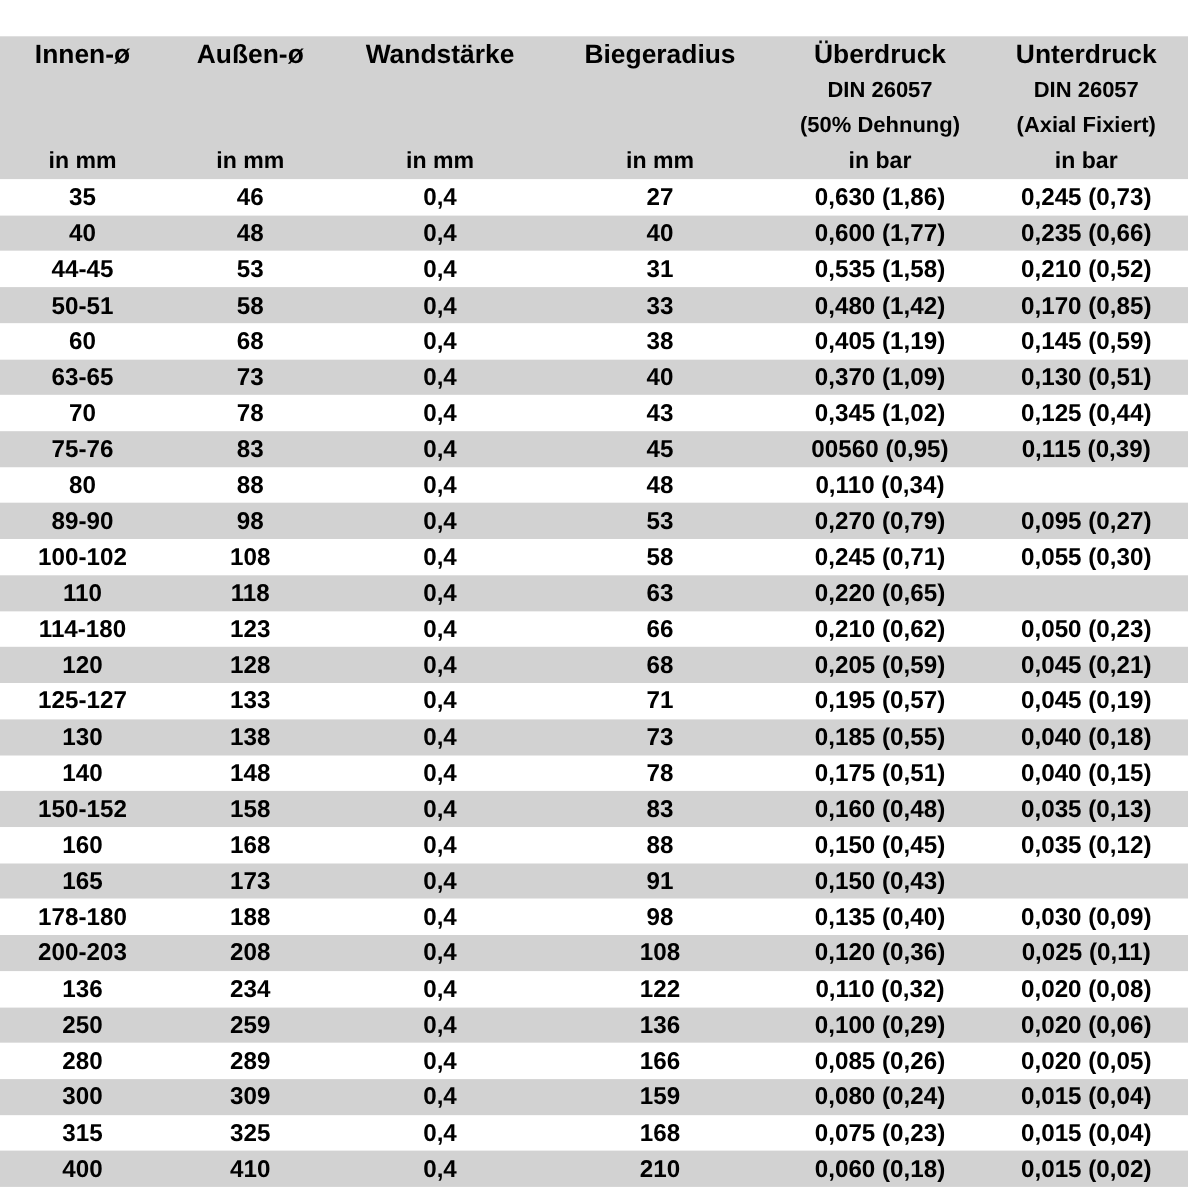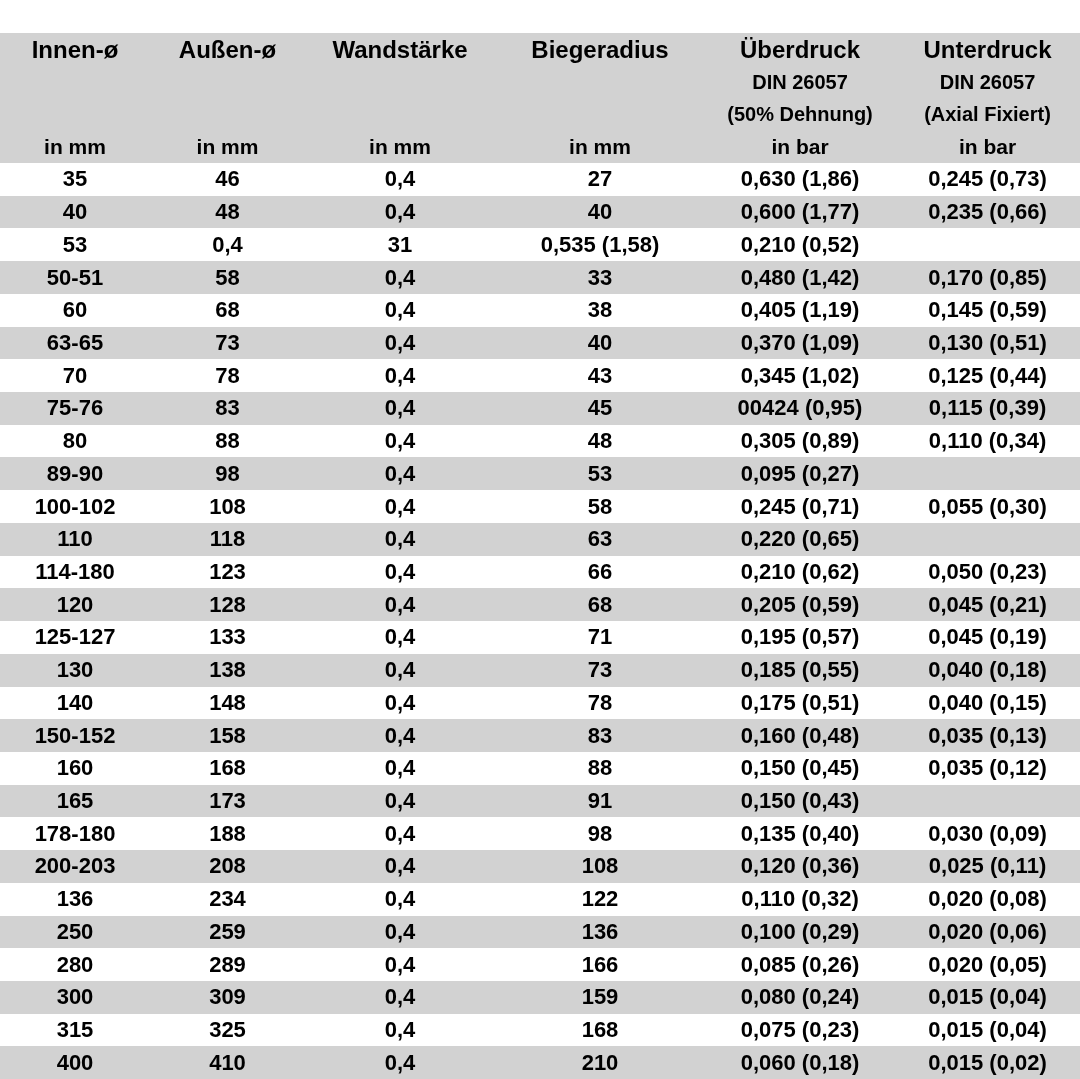--- a/index.html
+++ b/index.html
@@ -117,20 +117,21 @@
       </div>
       <div class="trow">
         <div class="cell">40</div>
         <div class="cell">48</div>
         <div class="cell">0,4</div>
         <div class="cell">40</div>
         <div class="cell">0,600 (1,77)</div>
         <div class="cell">0,235 (0,66)</div>
       </div>
       <div class="trow">
+        <div class="cell">44-45</div>
         <div class="cell">53</div>
         <div class="cell">0,4</div>
         <div class="cell">31</div>
         <div class="cell">0,535 (1,58)</div>
         <div class="cell">0,210 (0,52)</div>
       </div>
       <div class="trow">
         <div class="cell">50-51</div>
         <div class="cell">58</div>
         <div class="cell">0,4</div>
@@ -160,36 +161,36 @@
         <div class="cell">0,4</div>
         <div class="cell">43</div>
         <div class="cell">0,345 (1,02)</div>
         <div class="cell">0,125 (0,44)</div>
       </div>
       <div class="trow">
         <div class="cell">75-76</div>
         <div class="cell">83</div>
         <div class="cell">0,4</div>
         <div class="cell">45</div>
-        <div class="cell">00424 (0,95)</div>
+        <div class="cell">00560 (0,95)</div>
         <div class="cell">0,115 (0,39)</div>
       </div>
       <div class="trow">
         <div class="cell">80</div>
         <div class="cell">88</div>
         <div class="cell">0,4</div>
         <div class="cell">48</div>
-        <div class="cell">0,305 (0,89)</div>
         <div class="cell">0,110 (0,34)</div>
       </div>
       <div class="trow">
         <div class="cell">89-90</div>
         <div class="cell">98</div>
         <div class="cell">0,4</div>
         <div class="cell">53</div>
+        <div class="cell">0,270 (0,79)</div>
         <div class="cell">0,095 (0,27)</div>
       </div>
       <div class="trow">
         <div class="cell">100-102</div>
         <div class="cell">108</div>
         <div class="cell">0,4</div>
         <div class="cell">58</div>
         <div class="cell">0,245 (0,71)</div>
         <div class="cell">0,055 (0,30)</div>
       </div>

